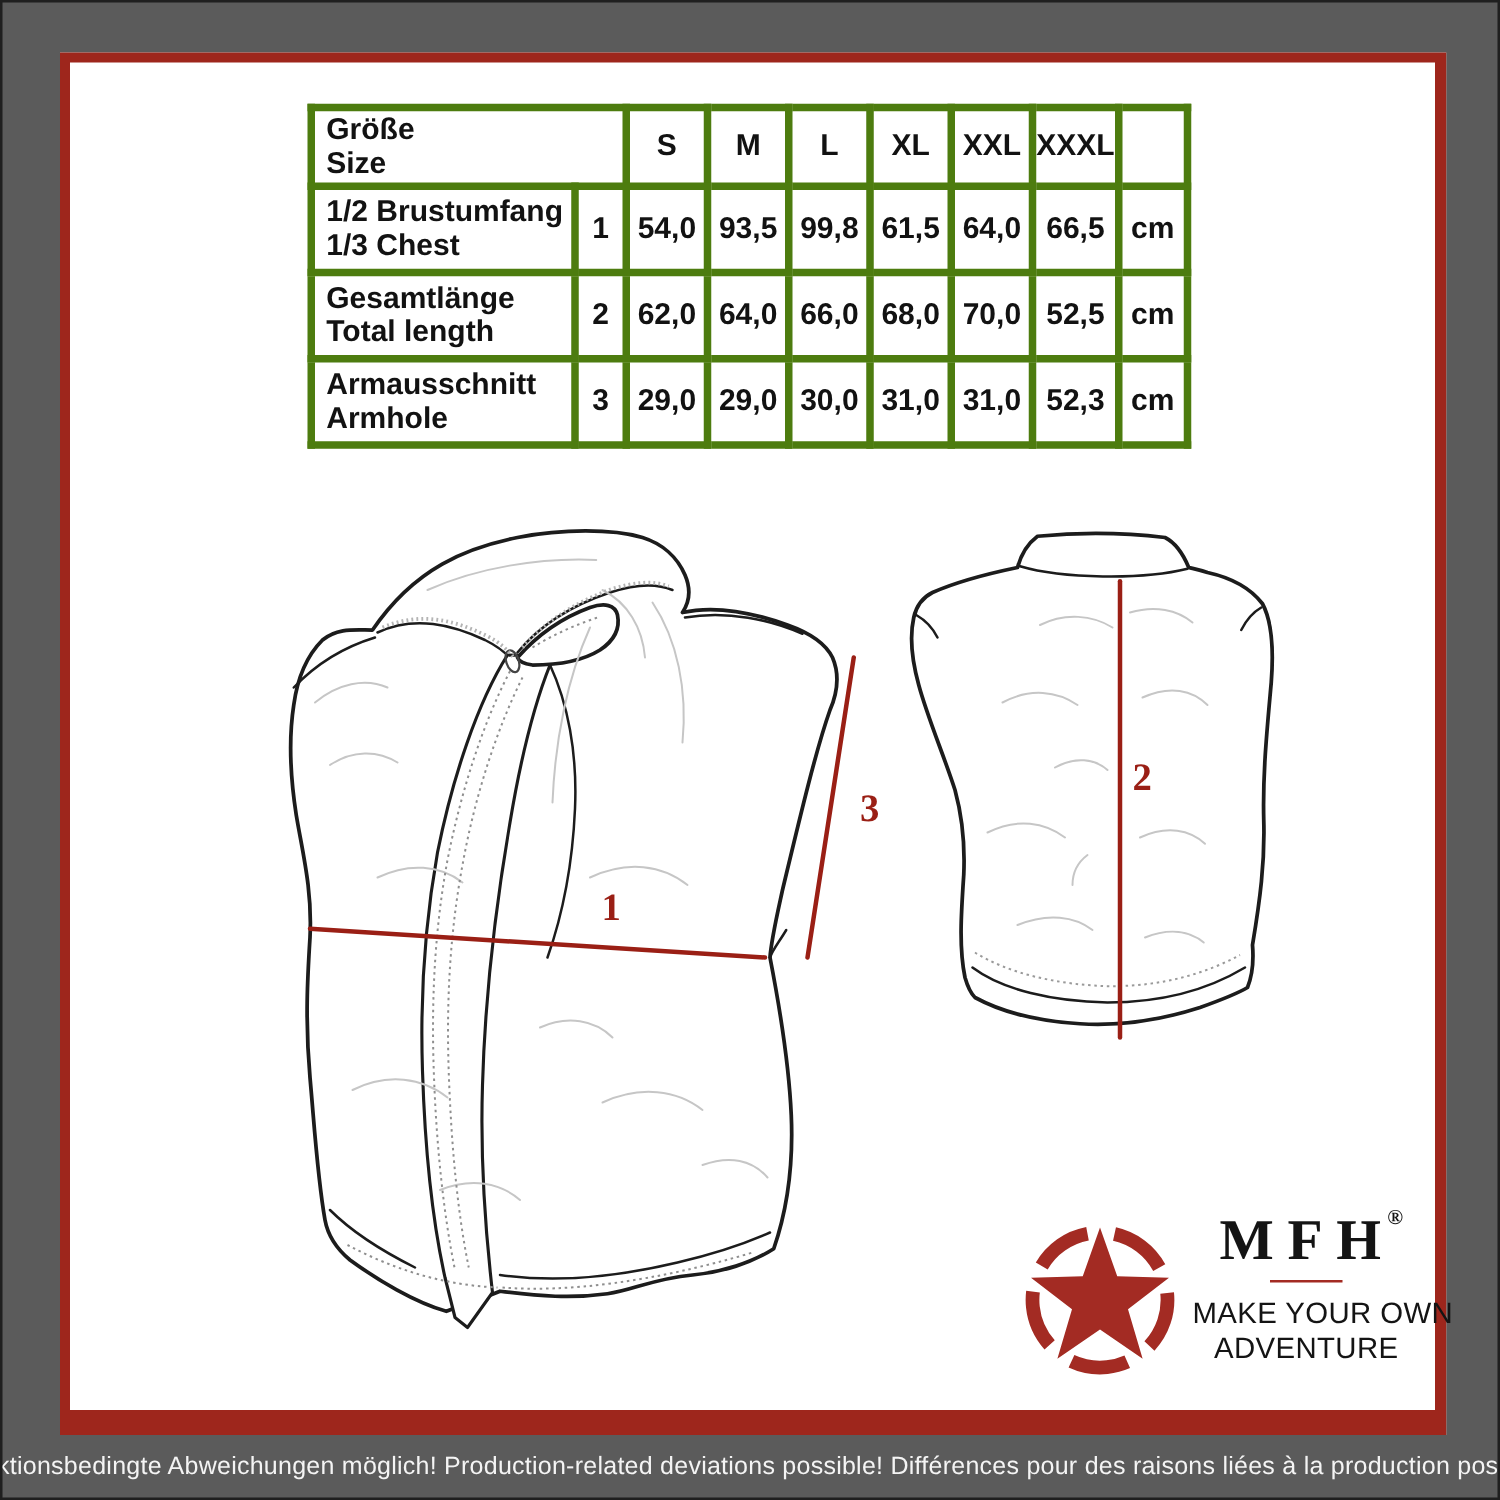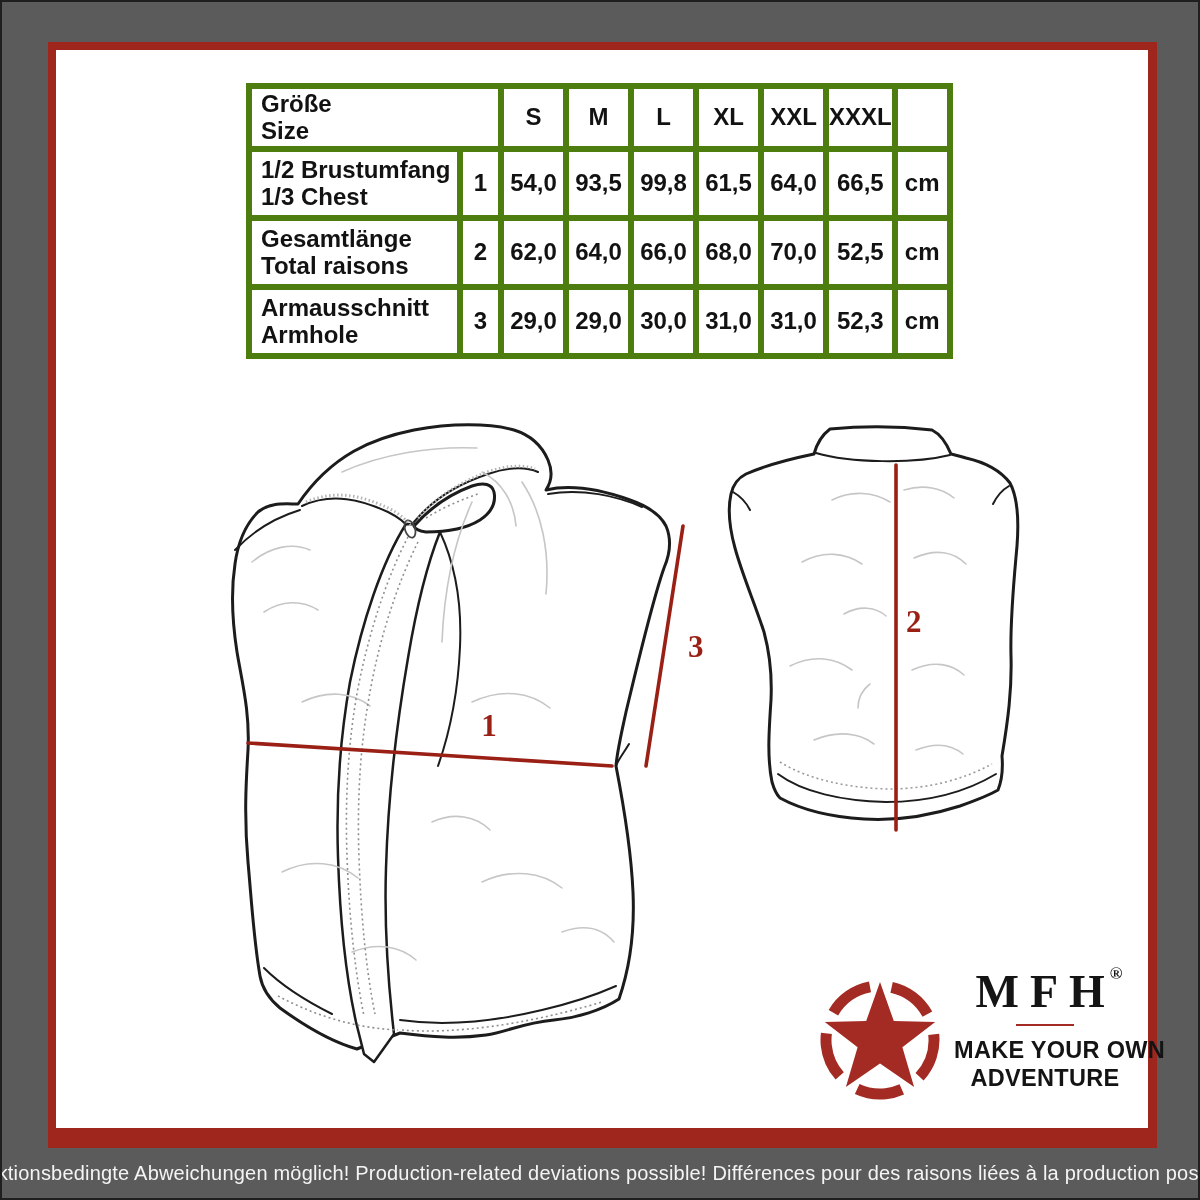--- a/index.html
+++ b/index.html
@@ -24,21 +24,21 @@
   .size-table tr.row td{height:63px;}
   .c-lbl{width:211px;} .c-num{width:41px;} .c-size{width:65px;} .c-unit{width:55px;}
   
   .art{position:absolute;left:0;top:0;width:1200px;height:1200px;pointer-events:none;}
   
   .logo-text{position:absolute;left:952px;top:963px;width:182px;text-align:center;color:#141414;}
   .brand-row{font-family:"Liberation Serif",serif;font-weight:700;font-size:46px;
              letter-spacing:11px;line-height:1;white-space:nowrap;padding-left:8px;}
   .brand-row sup{font-size:17px;letter-spacing:0;vertical-align:28px;margin-left:-6px;}
   .brand-divider{width:58px;height:2px;background:#a32b23;margin:9px auto 10px auto;}
-  .tagline{font-size:23.5px;font-weight:700;line-height:1.2;letter-spacing:0.3px;white-space:nowrap;}
+  .tagline{font-size:23.5px;font-weight:400;line-height:1.2;letter-spacing:0.3px;white-space:nowrap;}
   .meas-num{font-family:"Liberation Serif",serif;font-weight:700;font-size:31px;}
 </style>
 </head>
 <body>
 
 <div class="canvas">
   <div class="paper"></div>
 
   <table class="size-table">
     <colgroup>
@@ -76,21 +76,21 @@
       <td>93,5</td>
       <td>99,8</td>
       <td>61,5</td>
       <td>64,0</td>
       <td>66,5</td>
       <td>cm</td>
     </tr>
     <tr class="row">
       <td class="lbl">
         <div>Gesamtlänge</div>
-        <div>Total raisons</div>
+        <div>Total length</div>
       </td>
       <td>2</td>
       <td>62,0</td>
       <td>64,0</td>
       <td>66,0</td>
       <td>68,0</td>
       <td>70,0</td>
       <td>52,5</td>
       <td>cm</td>
     </tr>

